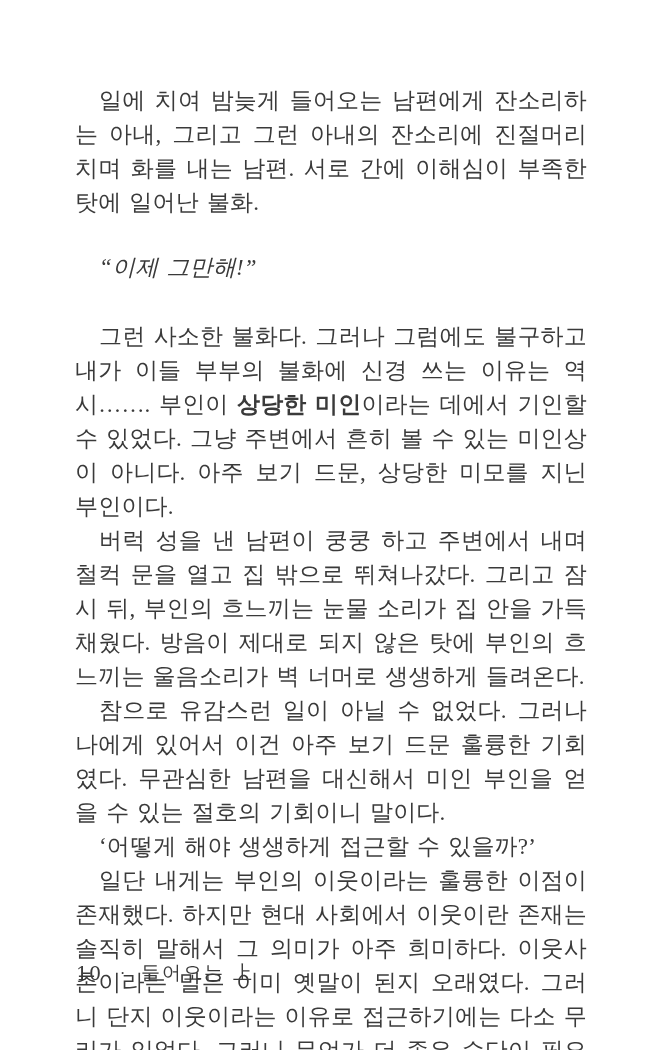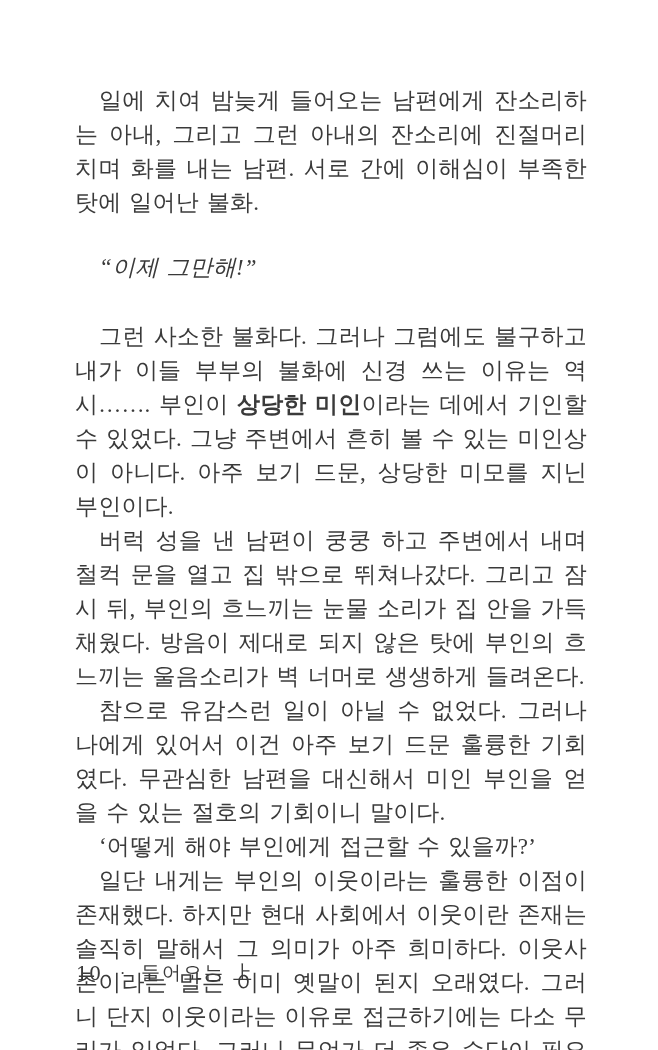--- a/index.html
+++ b/index.html
@@ -67,21 +67,21 @@
 </head>
 <body>
 
 <div class="page">
   <div class="text-block">
     <p class="para">일에 치여 밤늦게 들어오는 남편에게 잔소리하는 아내, 그리고 그런 아내의 잔소리에 진절머리 치며 화를 내는 남편. 서로 간에 이해심이 부족한 탓에 일어난 불화.</p>
     <p class="para quote">“이제 그만해!”</p>
     <p class="para"><span>그런 사소한 불화다. 그러나 그럼에도 불구하고 내가 이들 부부의 불화에 신경 쓰는 이유는 역시……. 부인이 </span><strong>상당한 미인</strong><span>이라는 데에서 기인할 수 있었다. 그냥 주변에서 흔히 볼 수 있는 미인상이 아니다. 아주 보기 드문, 상당한 미모를 지닌 부인이다.</span></p>
     <p class="para">버럭 성을 낸 남편이 쿵쿵 하고 주변에서 내며 철컥 문을 열고 집 밖으로 뛰쳐나갔다. 그리고 잠시 뒤, 부인의 흐느끼는 눈물 소리가 집 안을 가득 채웠다. 방음이 제대로 되지 않은 탓에 부인의 흐느끼는 울음소리가 벽 너머로 생생하게 들려온다.</p>
     <p class="para">참으로 유감스런 일이 아닐 수 없었다. 그러나 나에게 있어서 이건 아주 보기 드문 훌륭한 기회였다. 무관심한 남편을 대신해서 미인 부인을 얻을 수 있는 절호의 기회이니 말이다.</p>
-    <p class="para">‘어떻게 해야 부인에게 접근할 수 있을까?’</p>
+    <p class="para">‘어떻게 해야 생생하게 접근할 수 있을까?’</p>
     <p class="para">일단 내게는 부인의 이웃이라는 훌륭한 이점이 존재했다. 하지만 현대 사회에서 이웃이란 존재는 솔직히 말해서 그 의미가 아주 희미하다. 이웃사촌이라는 말은 이미 옛말이 된지 오래였다. 그러니 단지 이웃이라는 이유로 접근하기에는 다소 무리가 있었다. 그러니 무언가 더 좋은 수단이 필요했다.</p>
   </div>
   <div class="footer">
     <span class="pagenum">10</span>
     <span class="bullet">·</span>
     <span class="booktitle">들어오는 上</span>
   </div>
 </div>
 
 </body></html>

